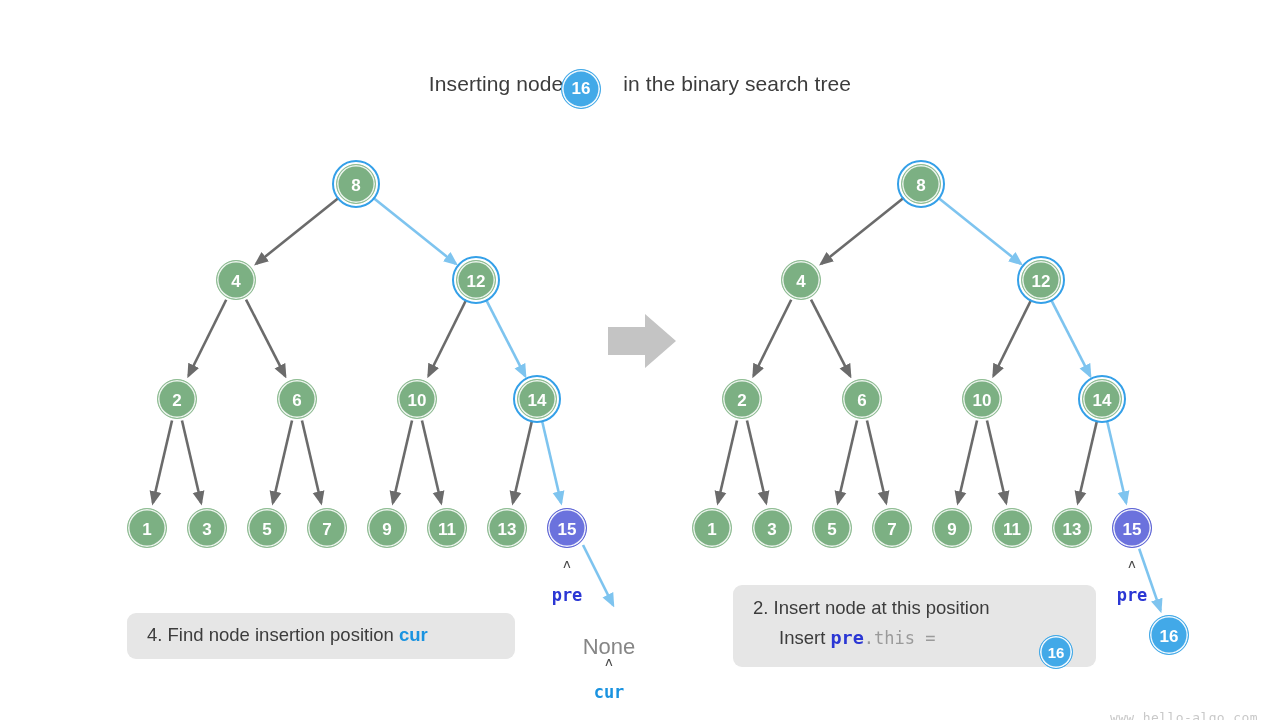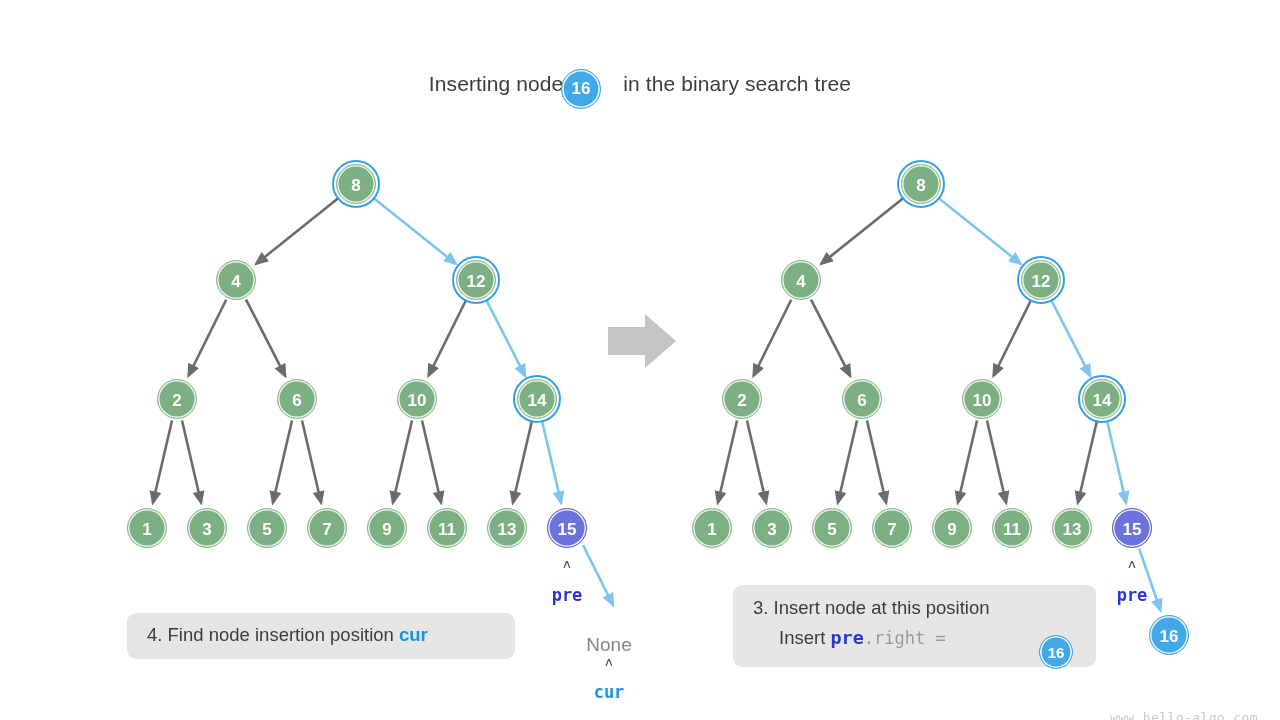--- a/index.html
+++ b/index.html
@@ -62,21 +62,21 @@
     font-family: "DejaVu Sans Mono", monospace;
     font-weight: bold;
     font-size: 17px;
     white-space: nowrap;
     text-align: center;
   }
   .ptr-pre { color: #2b37d4; }
   .ptr-cur { color: #1a93e0; }
   .none-label {
     position: absolute;
-    font-size: 19px;
+    font-size: 22px;
     color: #868686;
     white-space: nowrap;
     text-align: center;
   }
   .caret {
     position: absolute;
     font-size: 13px;
     color: #4a4a4a;
     font-family: "DejaVu Sans Mono", monospace;
     text-align: center;
@@ -292,23 +292,23 @@
   </svg>
 
   <div class="caption-box" id="caption-left" style="left:127px; top:596px; width:388px; height:46px; padding:11px 20px;">
     <div class="caption-line">
       <span>4. Find node insertion position </span><span class="kw-cur">cur</span>
     </div>
   </div>
 
   <div class="caption-box" id="caption-right" style="left:733px; top:568px; width:363px; height:82px; padding:12px 20px;">
     <div class="caption-line" style="margin-bottom:8px;">
-      <span>3. Insert node at this position</span>
+      <span>2. Insert node at this position</span>
     </div>
     <div class="caption-line" style="padding-left:26px;">
-      <span>Insert </span><span class="kw-pre">pre</span><span class="mono-dim">.right = </span><span class="gap" style="display:inline-block;width:50px;"></span>
+      <span>Insert </span><span class="kw-pre">pre</span><span class="mono-dim">.this = </span><span class="gap" style="display:inline-block;width:50px;"></span>
     </div>
   </div>
 
   <div class="watermark">www.hello-algo.com</div>
 <div class="inline-node" style="left: 561px; top: 52px; width: 40px; height: 40px; border-radius: 50%; background: rgb(66, 169, 232); border: 1.5px solid rgb(66, 169, 232); box-shadow: rgba(255, 255, 255, 0.92) 0px 0px 0px 1.6px inset; font-size: 17px;">16</div>
     <div class="inline-node" style="left: 1039px; top: 618px; width: 34px; height: 34px; border-radius: 50%; background: rgb(66, 169, 232); border: 1.5px solid rgb(66, 169, 232); box-shadow: rgba(255, 255, 255, 0.92) 0px 0px 0px 1.6px inset; font-size: 15px;">16</div>
   </div>
 
 </body></html>

